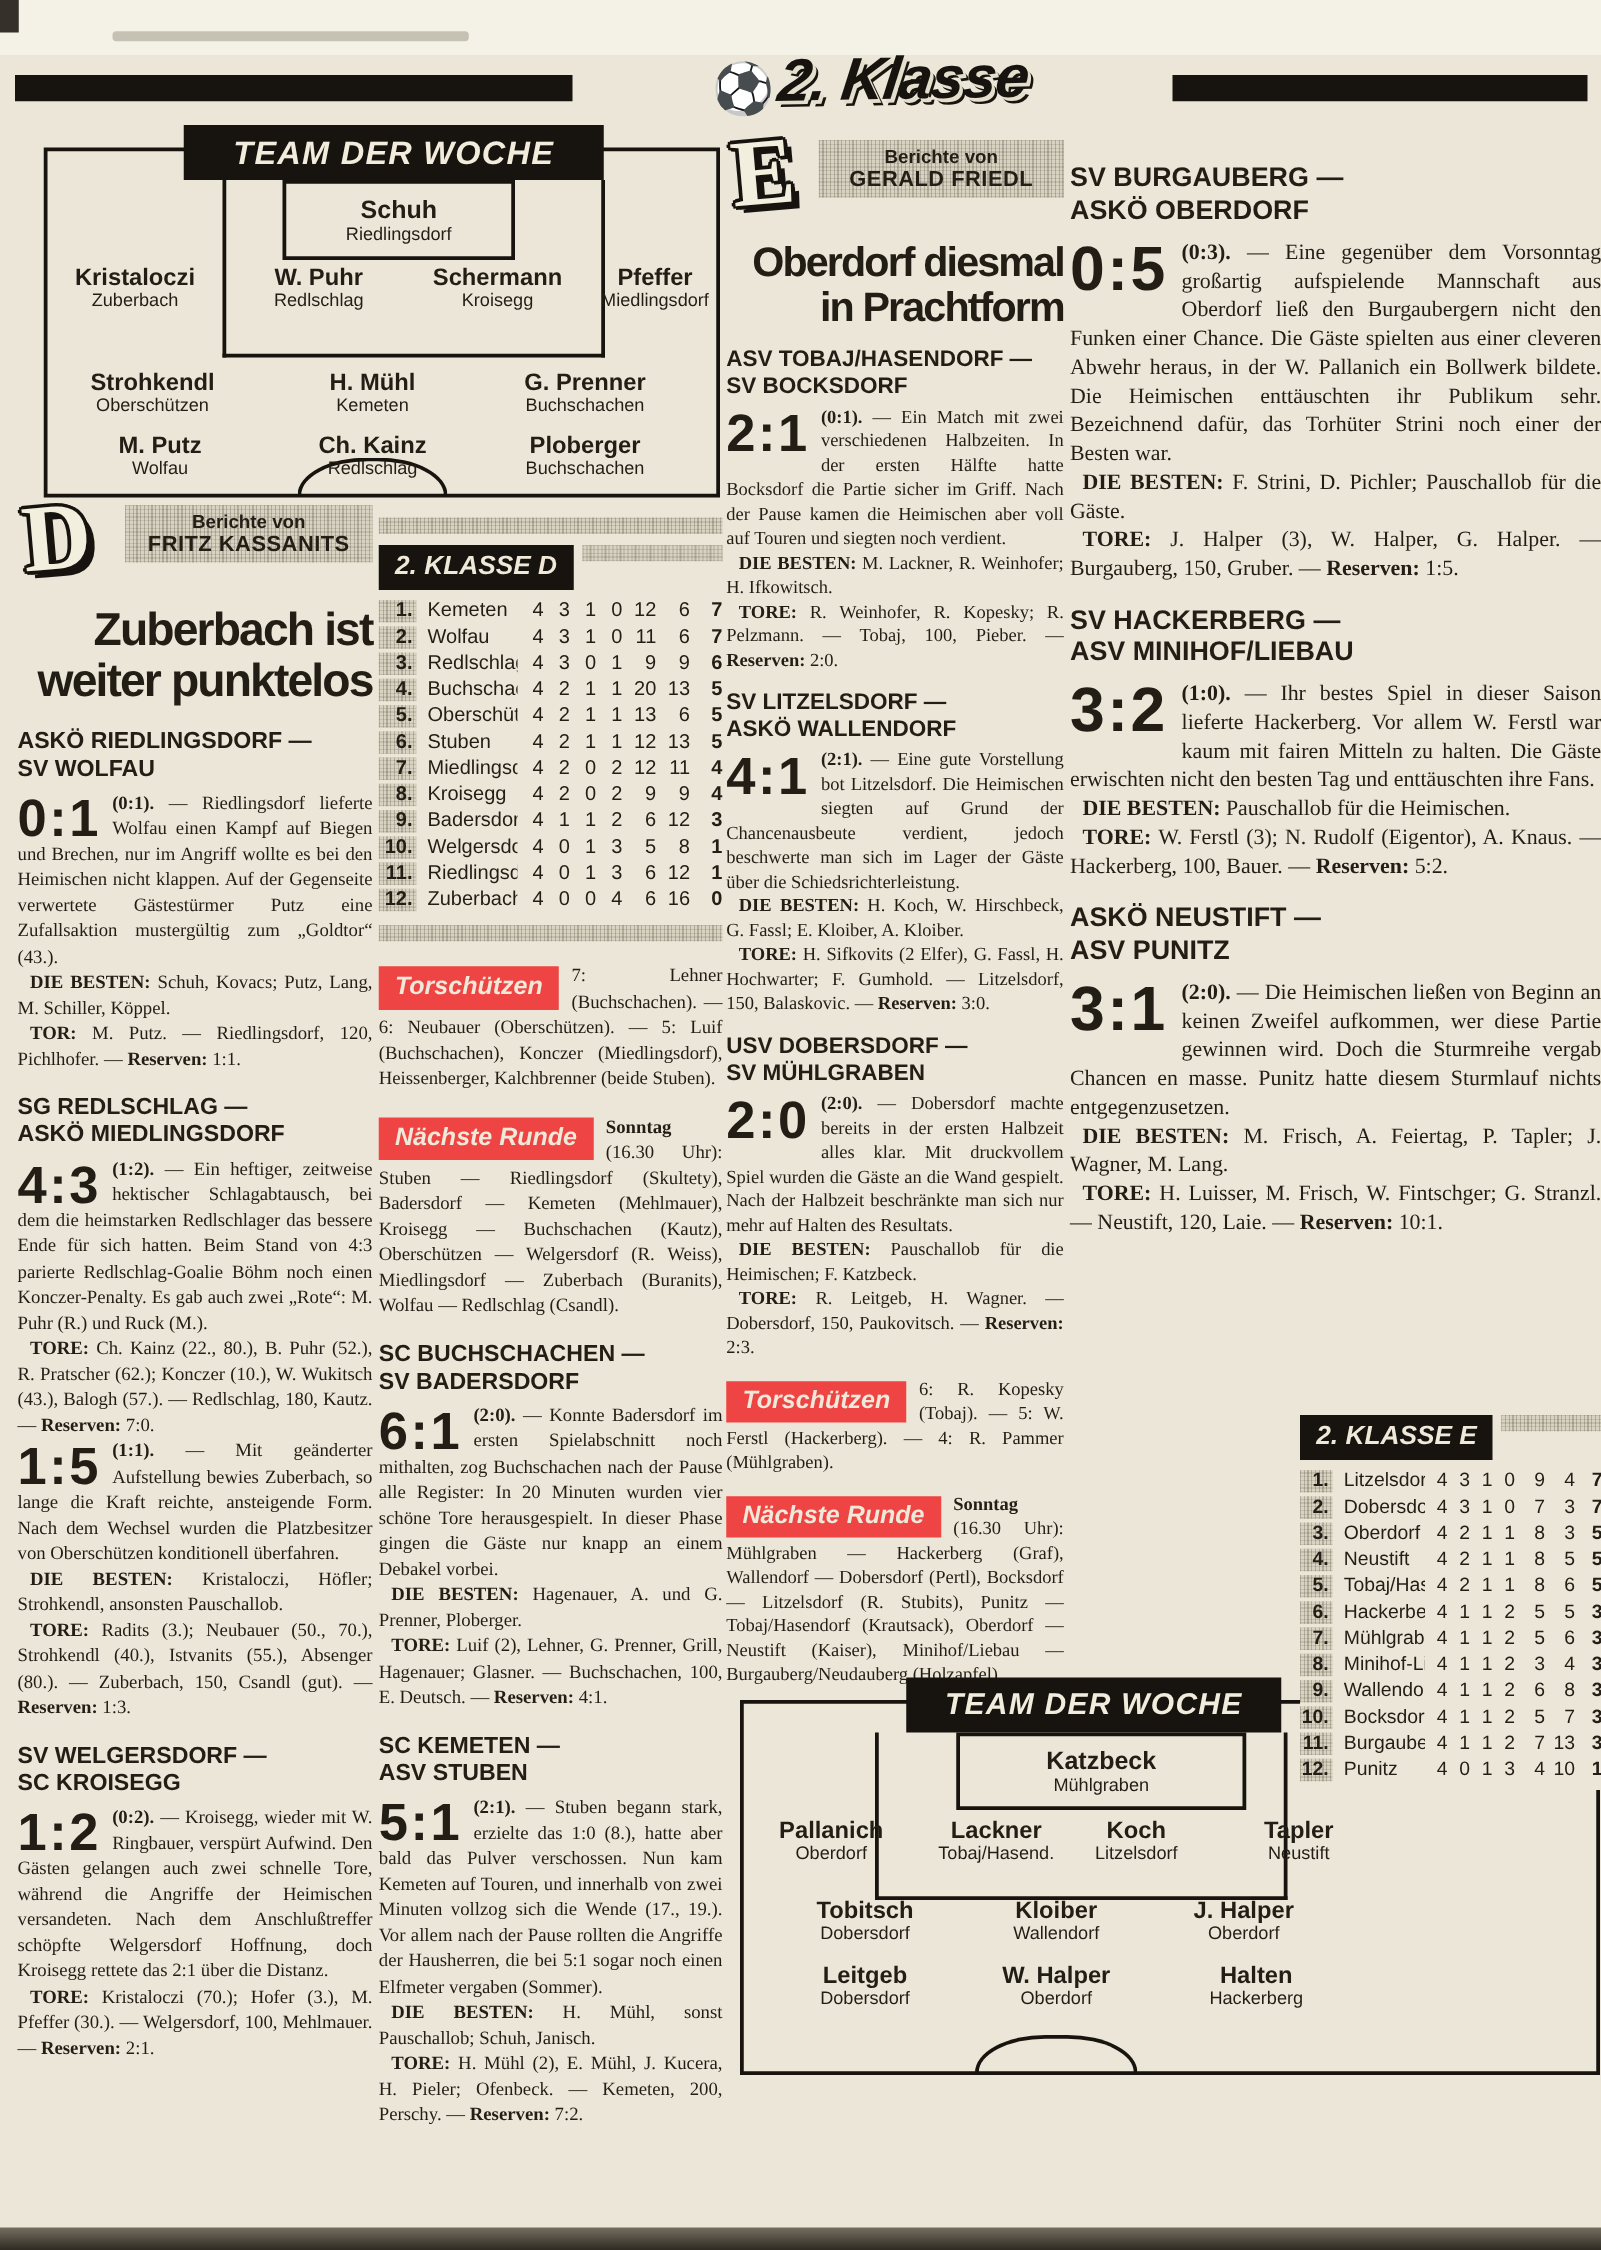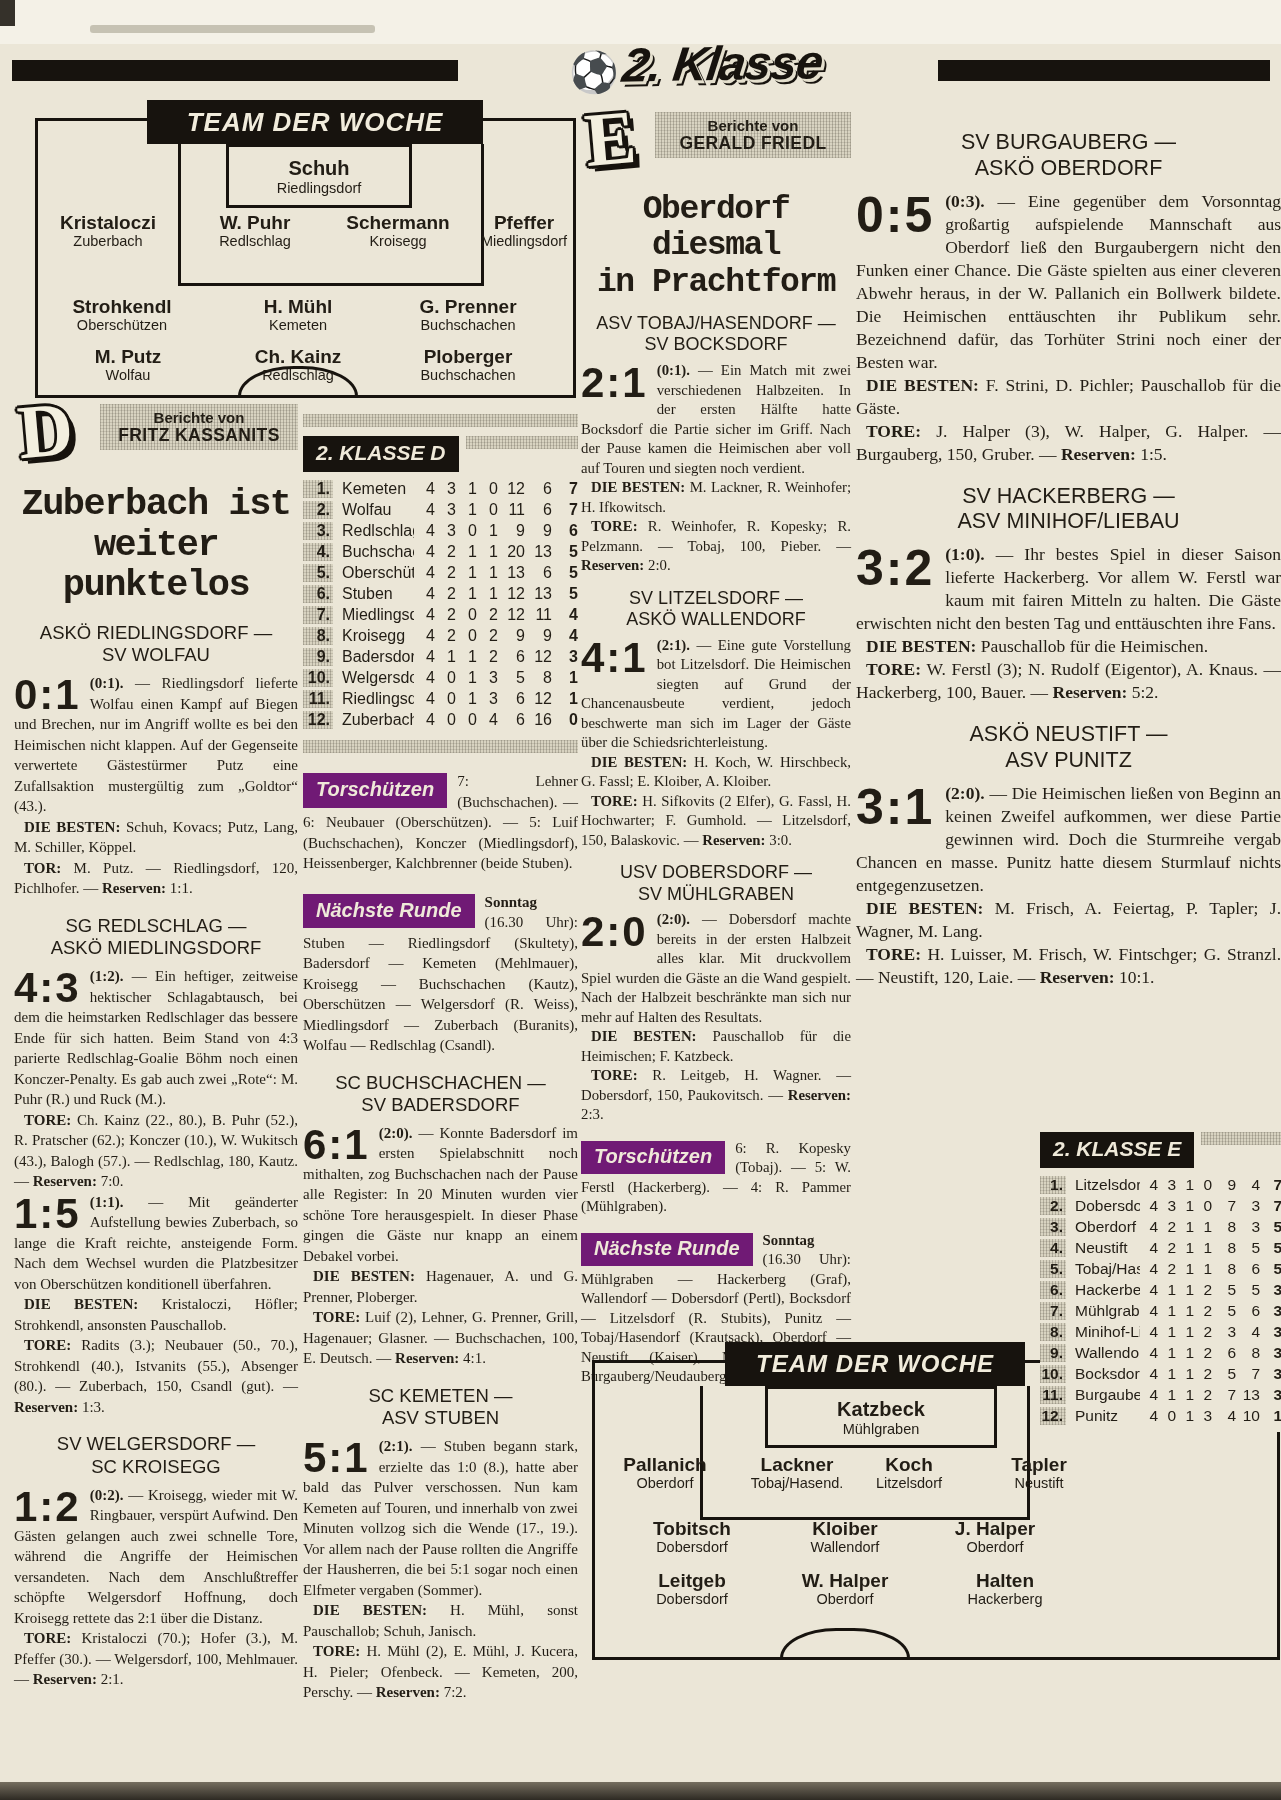--- a/index.html
+++ b/index.html
@@ -71,25 +71,25 @@
   
   .rep{position:relative;height:80px;margin-bottom:2px}
   .rep-letter{position:absolute;left:4px;top:-4px;font-family:"Liberation Serif",serif;font-weight:bold;font-size:76px;line-height:76px;
      color:#f3efdf;transform:rotate(-5deg);
      text-shadow:3px 3px 0 #17130e,-2px -2px 0 #17130e,2px -2px 0 #17130e,-2px 2px 0 #17130e,0 3px 0 #17130e,3px 0 0 #17130e,0 -3px 0 #17130e,-3px 0 0 #17130e,6px 6px 0 #17130e}
   .rep-band{position:absolute;left:86px;right:0;top:8px;height:46px;display:flex;flex-direction:column;justify-content:center;
      text-align:center;font-family:"Liberation Sans",sans-serif;font-weight:bold}
   #col3 .rep-band{left:74px}
   .rep-l1{font-size:15px;line-height:17px}
   .rep-l2{font-size:17.5px;line-height:19px;letter-spacing:.4px}
-  .headline{font-family:Liberation Mono, monospace;font-weight:bold;font-size:37px;line-height:1.1;
-     letter-spacing:-1.5px;text-align:center;margin:8px 0 0}
+  .headline{font-family:Liberation Sans, sans-serif;font-weight:bold;font-size:37px;line-height:1.1;
+     letter-spacing:-1.5px;text-align:right;margin:8px 0 0}
   #col3 .headline{font-size:33px}
   
-  .m-title{font-family:"Liberation Sans",sans-serif;font-weight:normal;font-size:18.5px;line-height:1.2;text-align:center;margin:16px 0 7px}
+  .m-title{font-family:"Liberation Sans",sans-serif;font-weight:bold;font-size:18.5px;line-height:1.2;text-align:left;margin:16px 0 7px}
   #col3 .m-title{margin:12px 0 5px;font-size:18px}
   #col4 .m-title{font-size:21.5px;margin:18px 0 8px}
   .m-flow{text-align:justify;font-size:15px;line-height:20.5px}
   #col3 .m-flow{font-size:14.8px;line-height:19.5px}
   #col4 .m-flow{font-size:17.5px;line-height:23px}
   .score{float:left;font-family:"Liberation Sans",sans-serif;font-weight:bold;font-size:42px;line-height:38px;
      letter-spacing:2px;margin:3px 9px 0 0}
   #col4 .score{font-size:50px;line-height:45px;margin-right:11px}
   .mline{text-align:justify;text-indent:10px;font-size:15px;line-height:20.5px}
   #col3 .mline{font-size:14.8px;line-height:19.5px}
@@ -110,21 +110,21 @@
   .lpts{width:26px;text-align:right;font-weight:bold}
   #league-e{position:absolute;left:1040px;top:1126px;width:242px;z-index:3;background:#ebe6d7;padding-bottom:4px}
   #league-e .lrow{font-size:15.5px;height:21px}
   #league-e .lpos{width:26px}
   #league-e .ln{width:18px}
   #league-e .lgf,#league-e .lga{width:24px}
   #league-e .lpts{width:22px}
   
   .fblock{margin-top:18px;text-align:justify;font-size:15px;line-height:20.5px}
   #col3 .fblock{font-size:14.8px;line-height:19.5px;margin-top:14px}
-  .fbox{float:left;background:#701a75;color:#efe9d9;font-family:"Liberation Sans",sans-serif;font-style:italic;font-weight:bold;
+  .fbox{float:left;background:#ef4444;color:#efe9d9;font-family:"Liberation Sans",sans-serif;font-style:italic;font-weight:bold;
      font-size:20px;padding:6px 13px 8px;margin:2px 10px 3px 0;white-space:nowrap}
   .clear{clear:both}
 </style>
 </head>
 <body>
 
 <div id="topstrip"></div>
 <div id="corner-mark"></div>
 <div id="smudge"></div>
 <div id="bottom-edge"></div>

